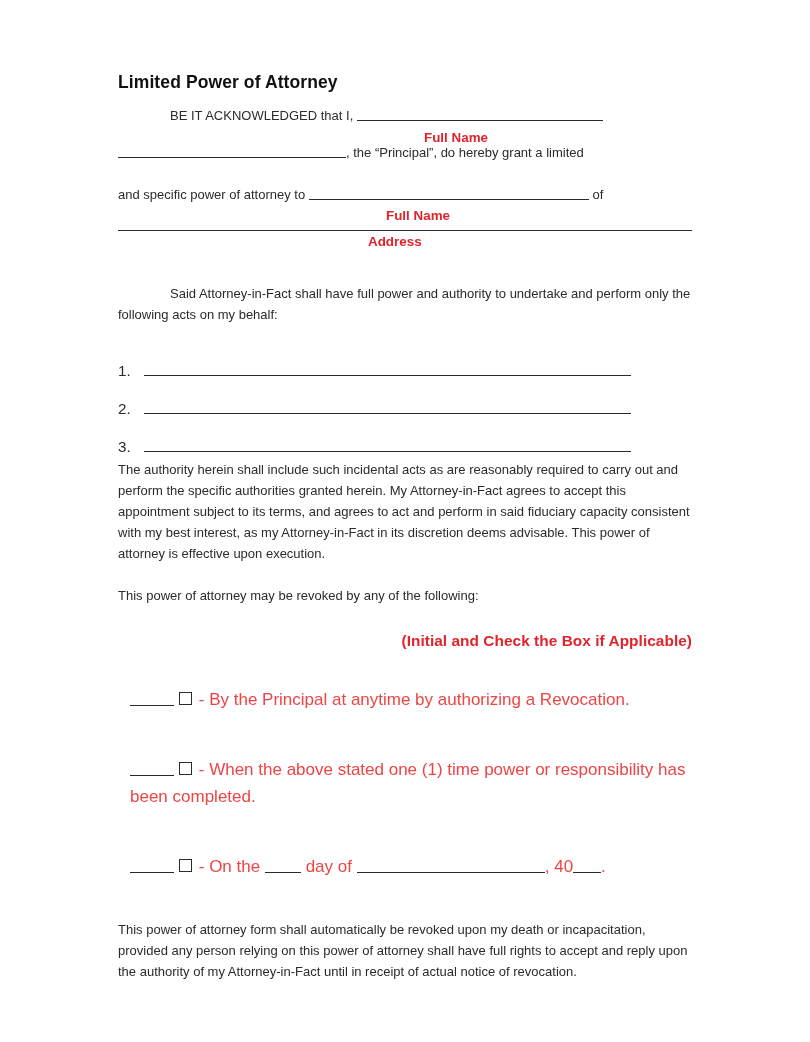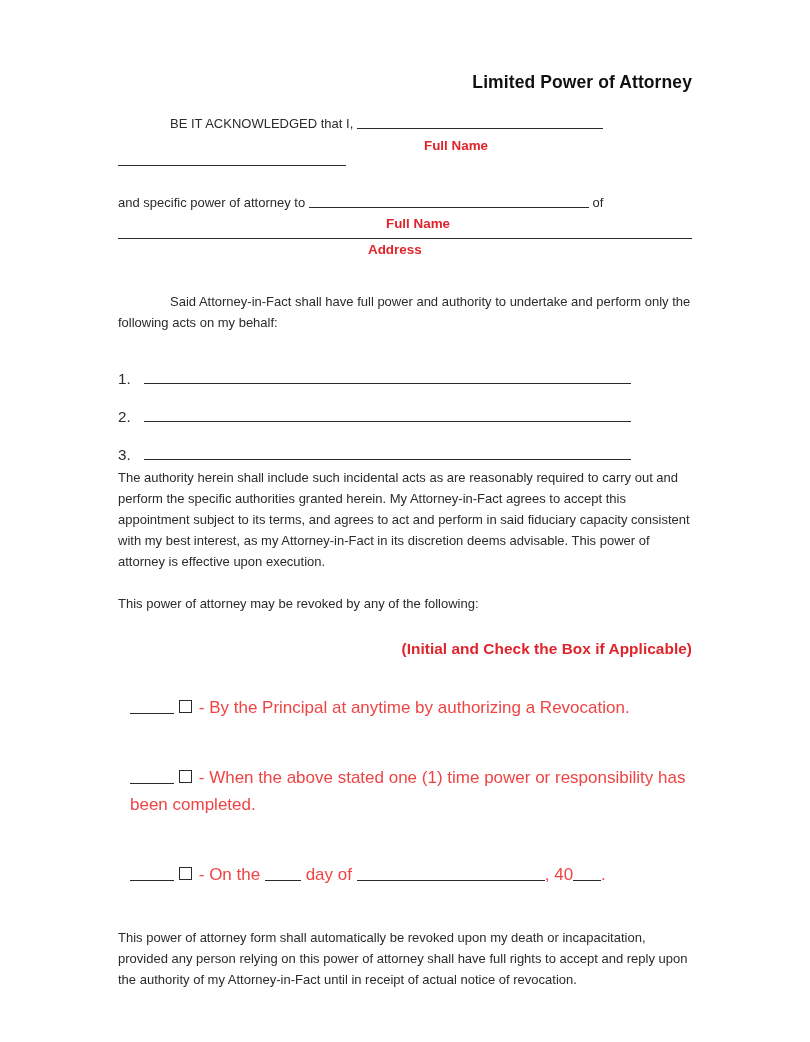--- a/index.html
+++ b/index.html
@@ -23,25 +23,25 @@
     background: #fff;
   }
   .content {
     position: absolute;
     left: 118px;
     top: 72px;
     width: 574px;
   }
 
   .doc-title {
-    text-align: right;
+    text-align: left;
     font-size: 17.5px;
     font-weight: bold;
     letter-spacing: 0.1px;
-    margin: 0 0 20px 0;
+    margin: 0 0 12px 0;
     color: #111;
   }
 
   p.para {
     font-size: 13px;
     line-height: 1.62;
     margin: 0;
     color: #2b2b2b;
   }
   p.indent {
@@ -135,21 +135,21 @@
 
     <h1 class="doc-title">Limited Power of Attorney</h1>
 
     <div class="line-block">
       <p class="para indent"><span>BE IT ACKNOWLEDGED that I,</span> <span class="rule rule-w1"></span></p>
       <span class="annot" style="left: 300px; top: 26px;">Full Name</span>
     </div>
 
     <div style="height:16px"></div>
 
-    <p class="para"><span class="rule rule-w2"></span></p>
+    <p class="para"><span class="rule rule-w2"></span><span>, the “Principal”, do hereby grant a limited</span></p>
 
     <div class="spacer-md"></div>
 
     <div class="line-block">
       <p class="para"><span>and specific power of attorney to</span> <span class="rule rule-w3"></span> <span>of</span></p>
       <span class="annot" style="left: 262px; top: 25px;">Full Name</span>
     </div>
 
     <div style="height:24px"></div>
 

